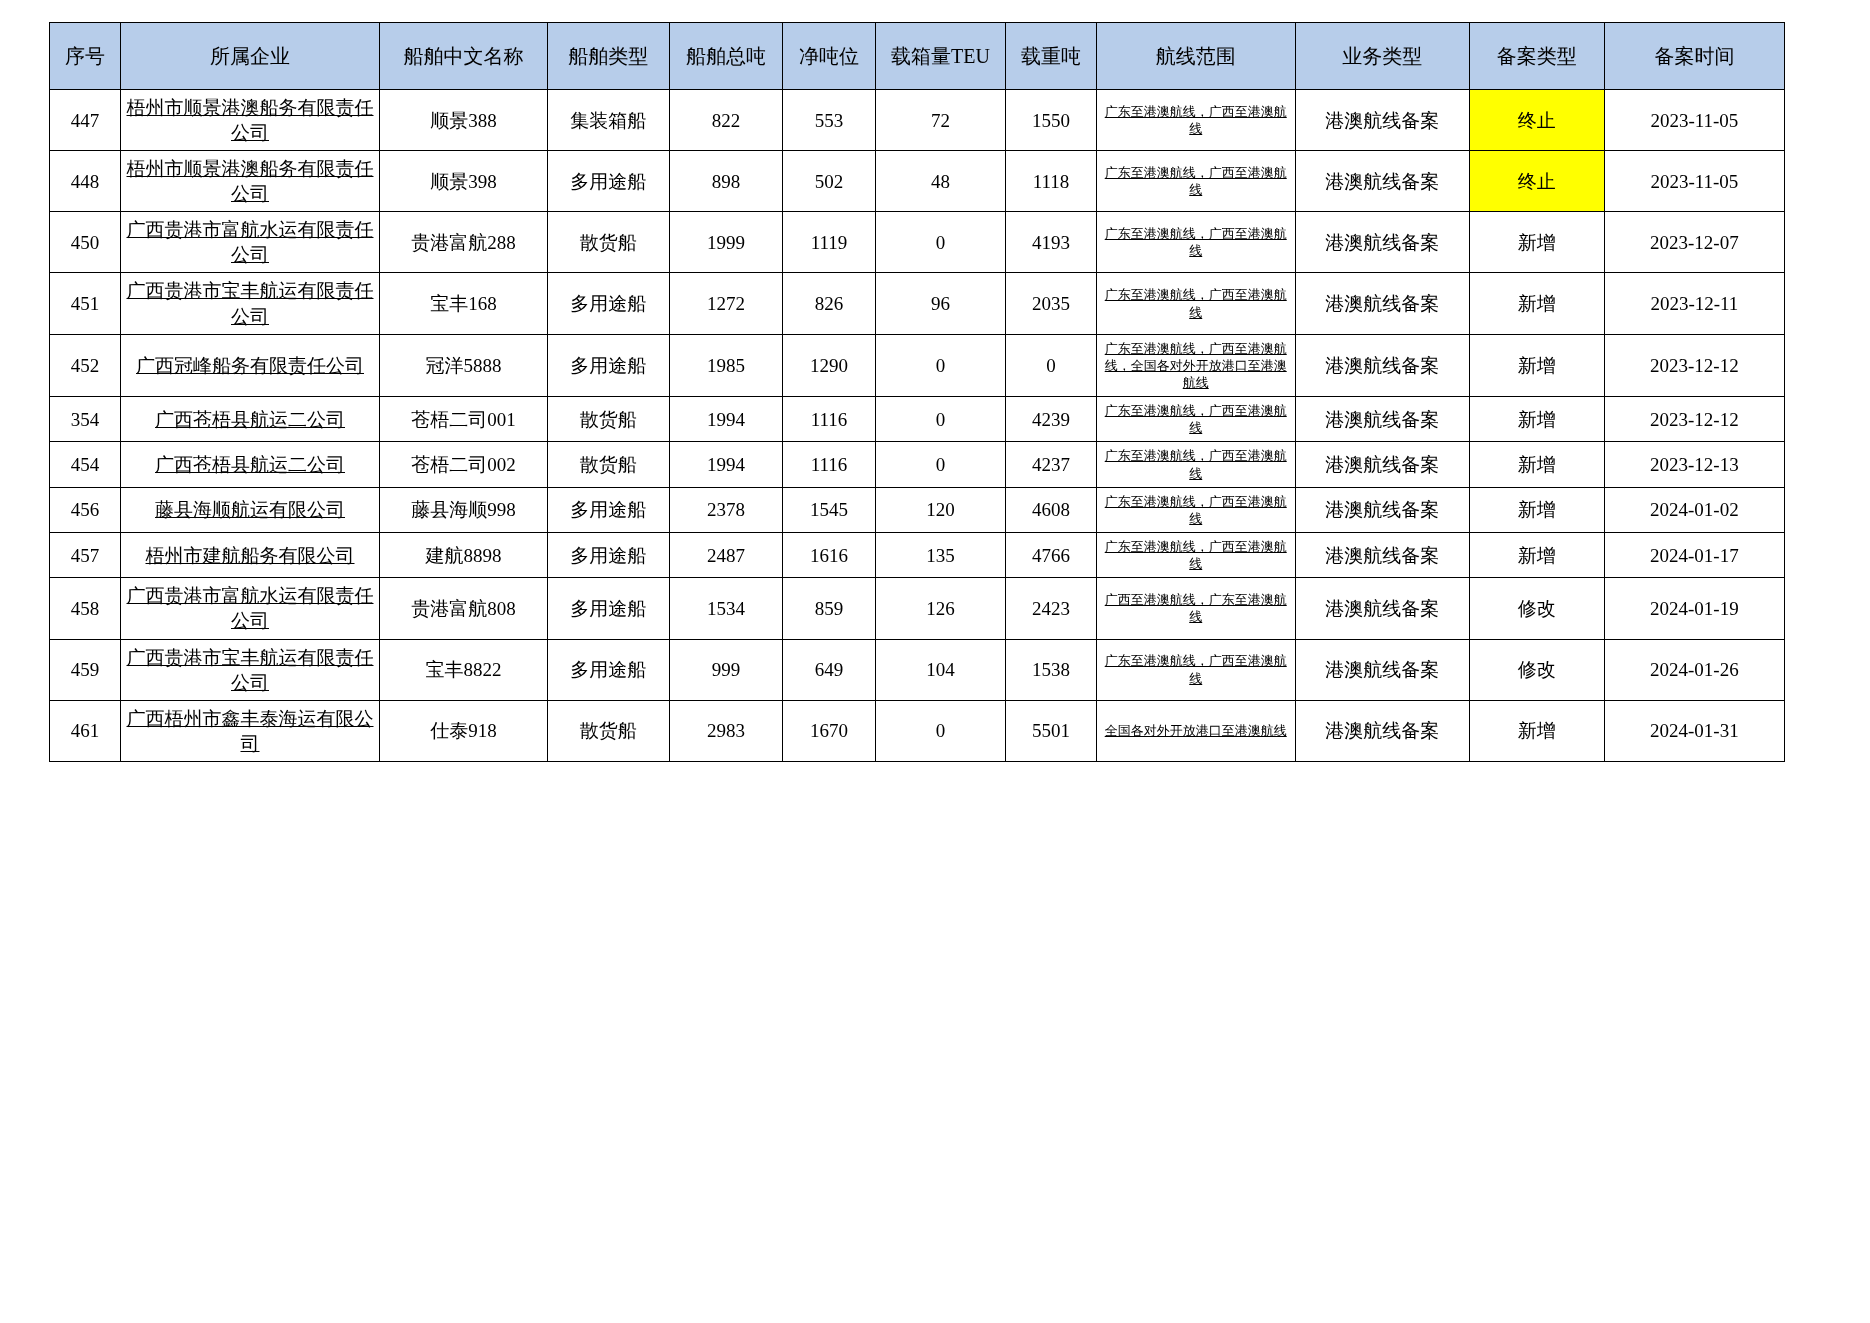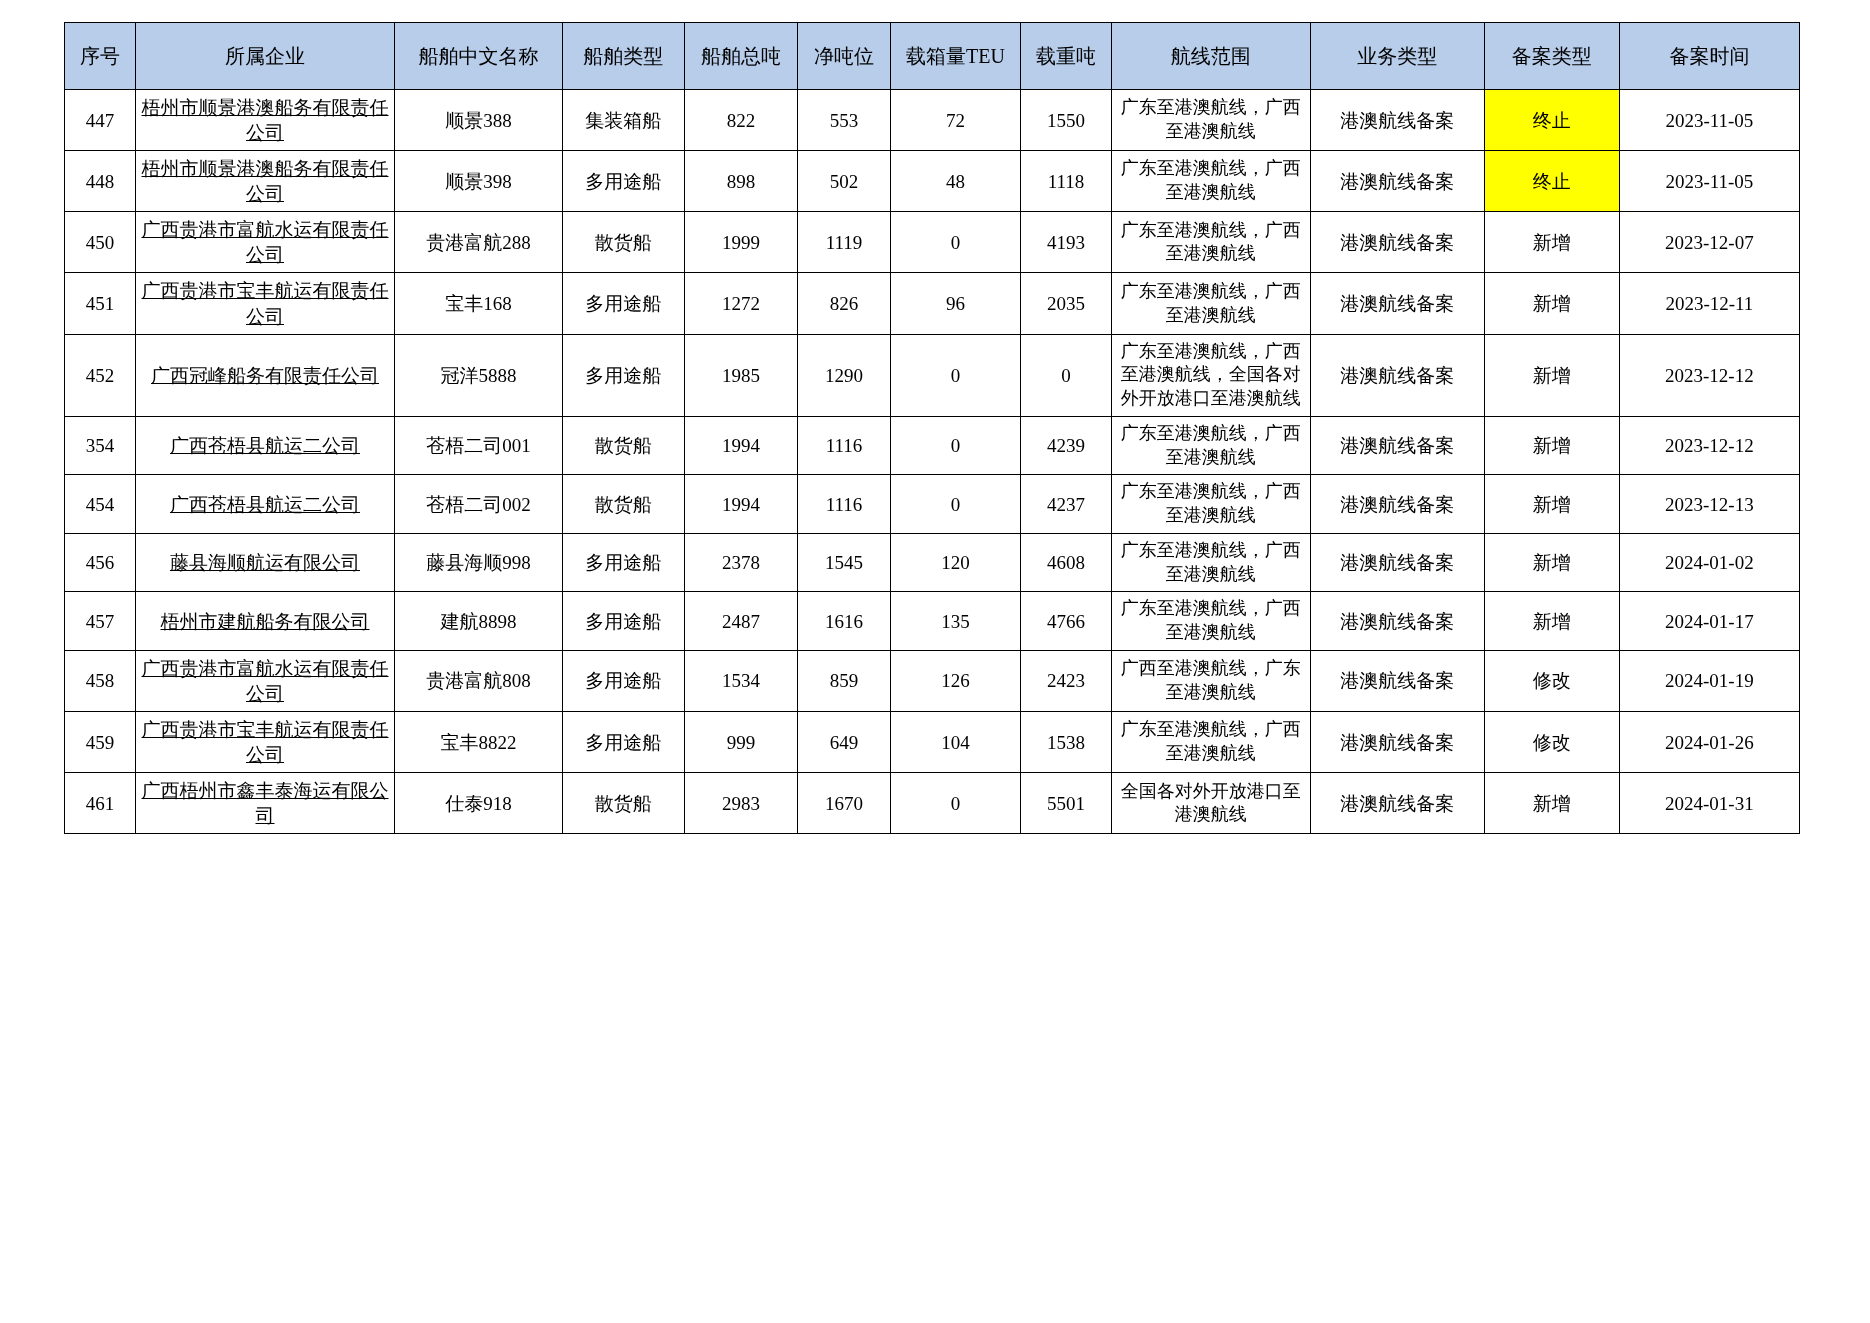--- a/index.html
+++ b/index.html
@@ -11,21 +11,21 @@
     width: 1870px;
     height: 1323px;
     font-family: "Liberation Serif", "DejaVu Serif", serif;
     color: #000000;
     overflow: hidden;
   }
   .page {
     width: 1870px;
     height: 1323px;
     box-sizing: border-box;
-    padding: 22px 68px 0 64px;
+    padding: 22px 68px 0 49px;
   }
   table.ship-table {
     border-collapse: collapse;
     table-layout: fixed;
     width: 1736px;
     font-size: 19px;
   }
   table.ship-table th,
   table.ship-table td {
     border: 1.6px solid #000000;
@@ -41,21 +41,22 @@
     height: 56px;
     font-size: 20px;
   }
   td.num, td.plain {
     white-space: nowrap;
   }
   td.route {
     text-align: left;
     padding-left: 10px;
     padding-right: 6px;
-    font-size: 18px;
+    font-size: 13px;
+    text-decoration: underline;
   }
   td.company {
     font-size: 19px;
     padding-left: 6px;
     padding-right: 6px;
     text-decoration: underline;
   }
   td.highlight {
     background: #ffff00;
   }

